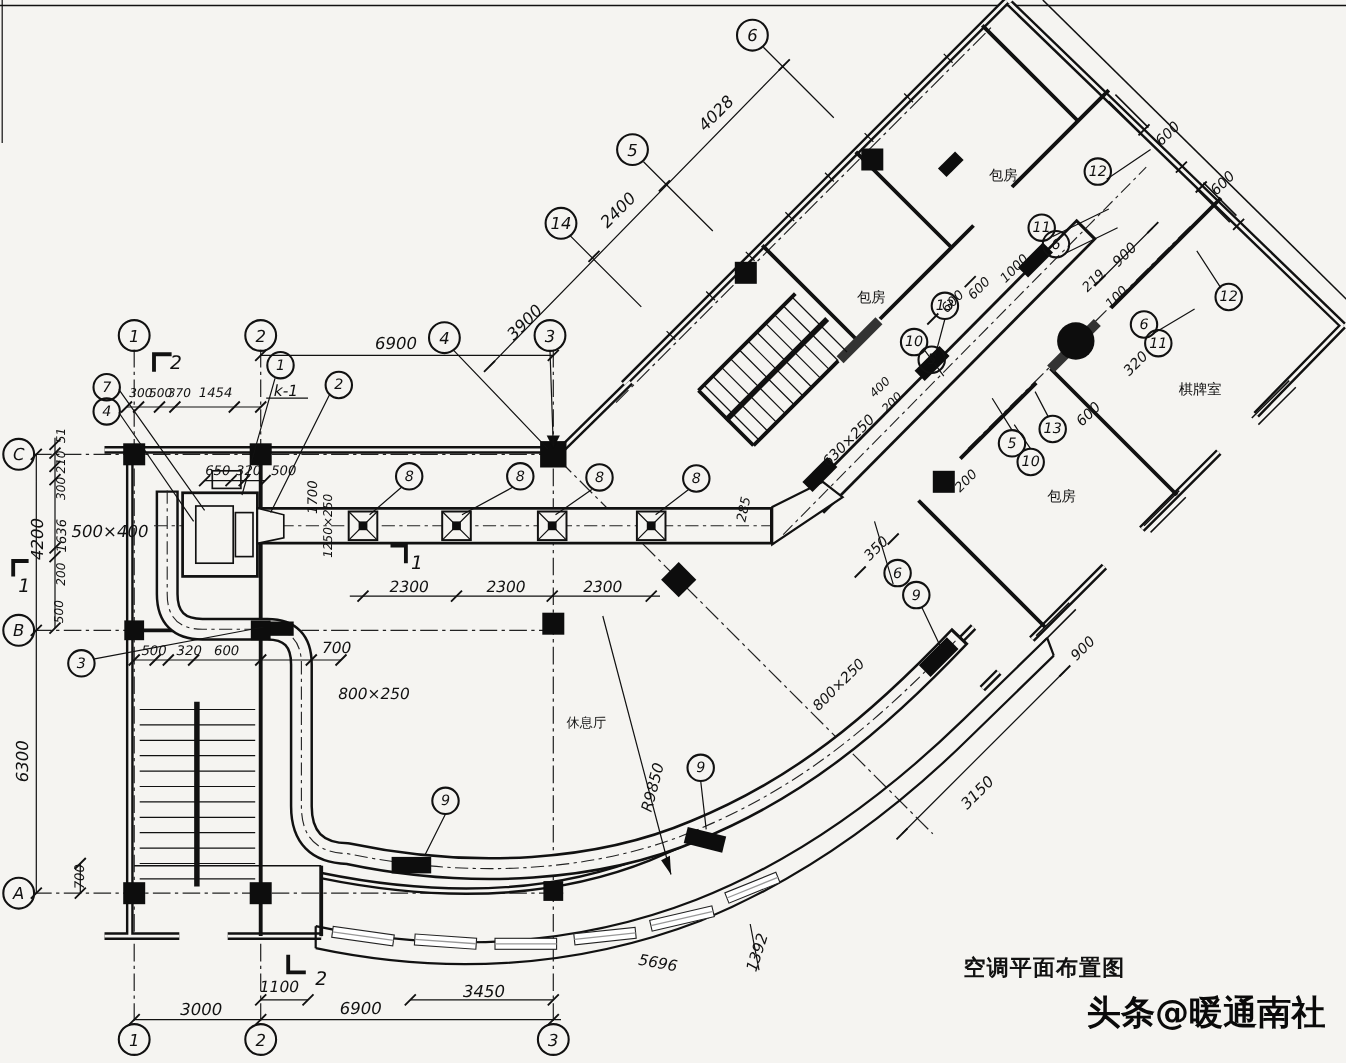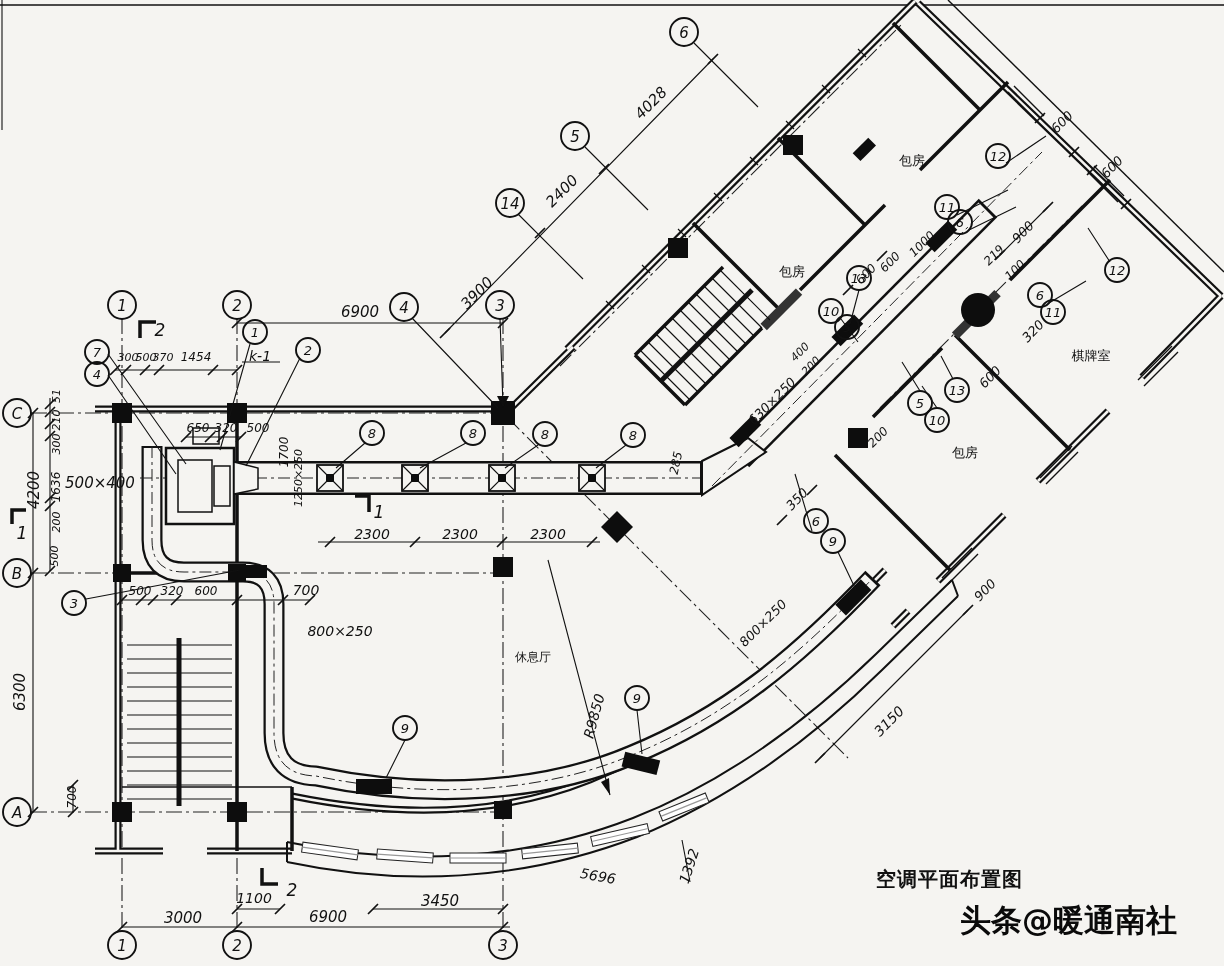--- a/index.html
+++ b/index.html
@@ -20,21 +20,21 @@
   .fillb{fill:#0d0d0d;stroke:none;}
   .box{fill:#f5f4f1;stroke:#111;}
   .winrect rect{fill:#fff;stroke:#222;stroke-width:1;}
   .winrect path{stroke:#999;stroke-width:1.2;fill:none;}
   .lbl{fill:#111;text-anchor:middle;dominant-baseline:central;font-style:italic;}
   .cjk{font-style:normal;}
   .bub{fill:none;stroke:#111;stroke-width:1.9;}
   .bubt{fill:#111;text-anchor:middle;dominant-baseline:central;font-style:italic;}
   .title{position:absolute;left:876px;top:866px;width:230px;font-size:20px;font-weight:bold;
          color:#111;letter-spacing:1px;white-space:nowrap;}
-  .wm{position:absolute;left:960px;top:900px;font-size:31px;font-weight:900;color:#0a0a0a;
+  .wm{position:absolute;left:988px;top:900px;font-size:31px;font-weight:900;color:#0a0a0a;
       white-space:nowrap;}
 </style>
 </head>
 <body>
 
 <div class="stage">
 <svg id="plan" viewBox="0 0 1224 966" width="1224" height="966">
 
   <g>
     <path class="w15" d="M0,5H1224"></path>

